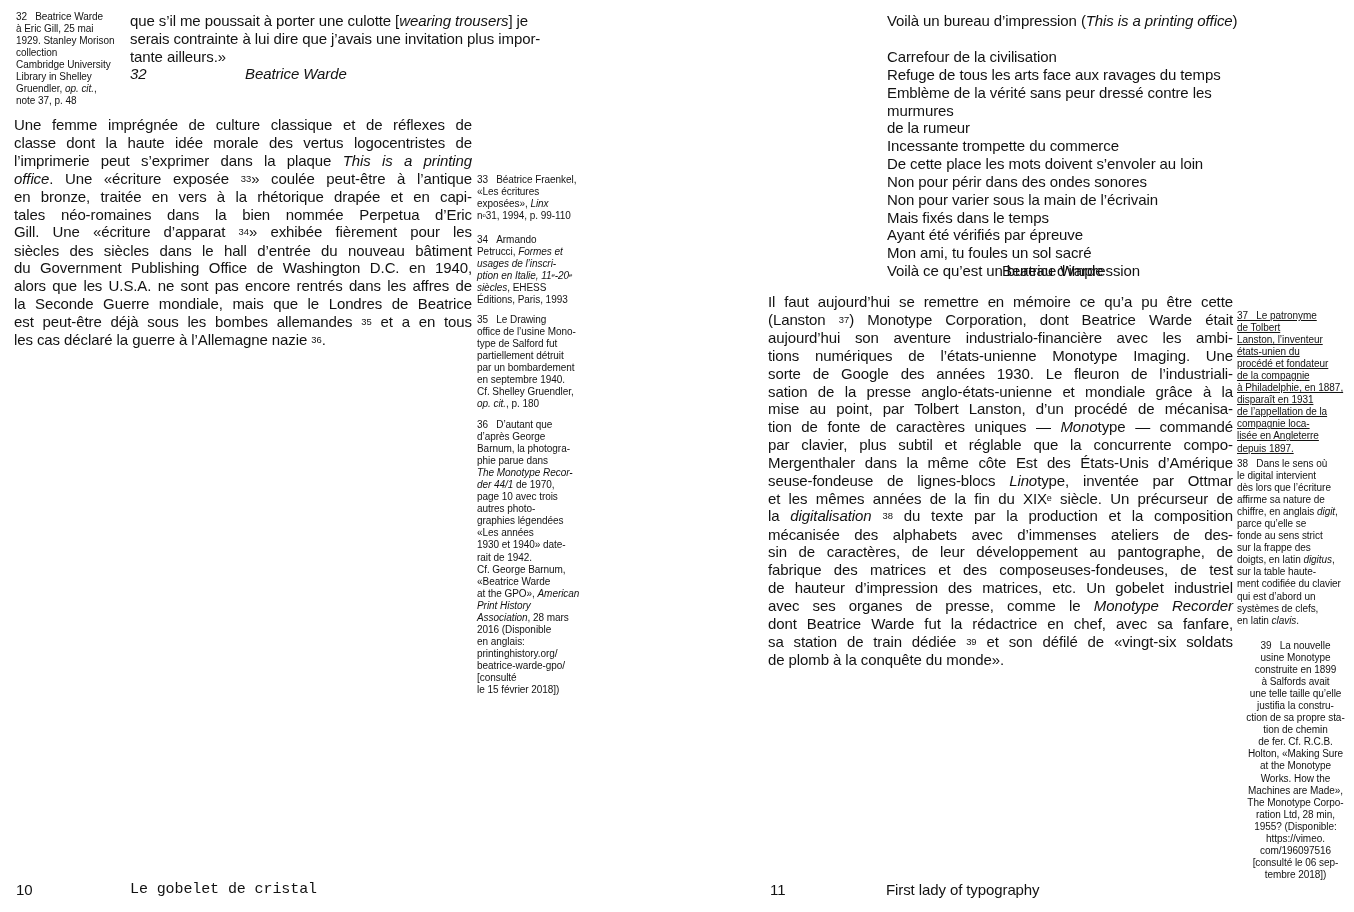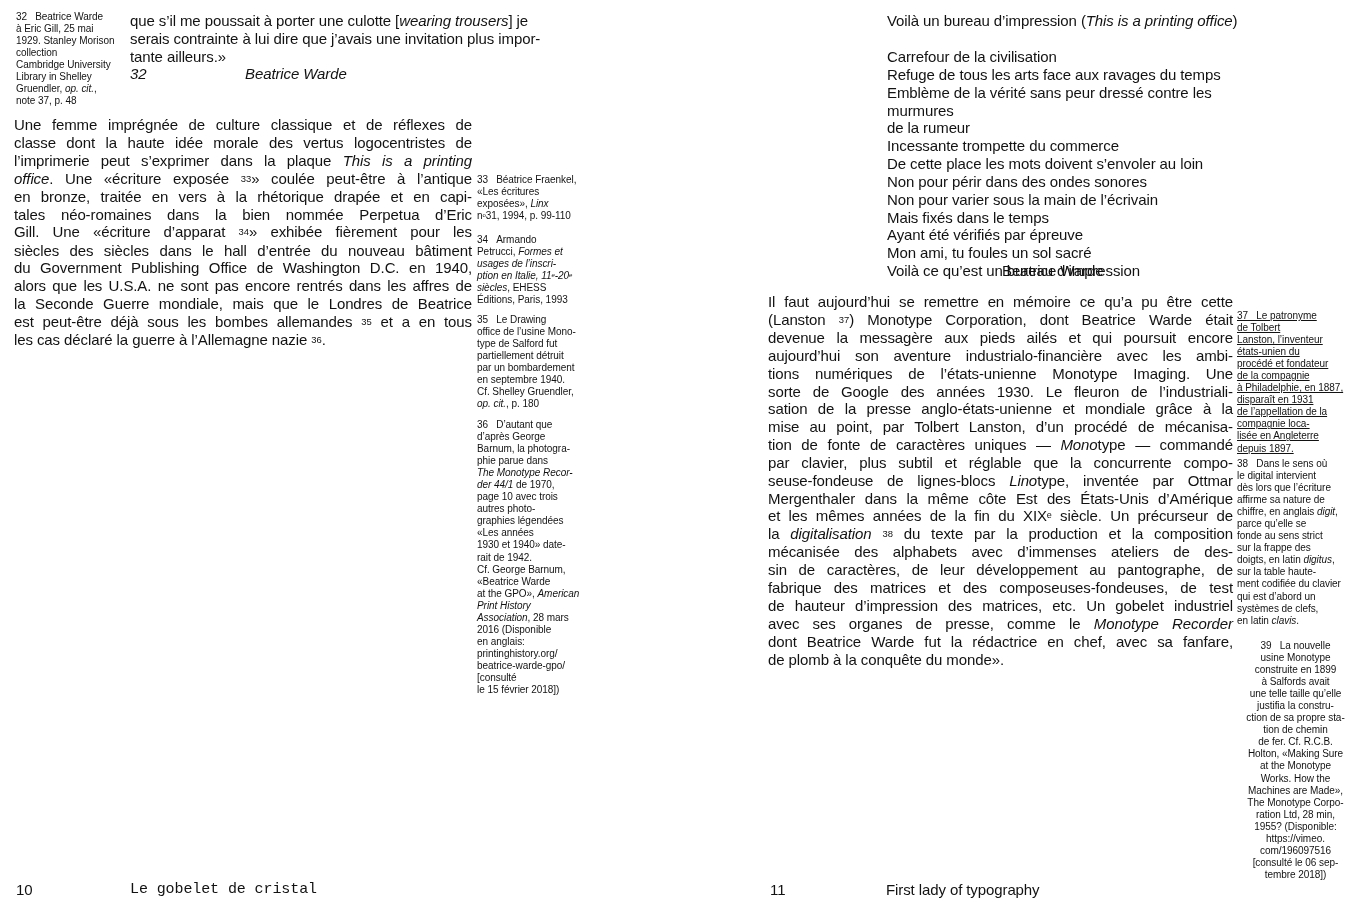--- a/index.html
+++ b/index.html
@@ -142,38 +142,38 @@
         <div class="tline">Ayant été vérifiés par épreuve</div>
         <div class="tline">Mon ami, tu foules un sol sacré</div>
         <div class="tline">Voilà ce qu’est un bureau d’impression</div>
       </div>
 
     <div class="abs bt nowrap" style="left:1002px; top:262px;">Beatrice Warde</div>
 
     <div class="abs bt jblock" style="left:768px; top:293px; width:465px;">
         <div class="tline">Il faut aujourd’hui se remettre en mémoire ce qu’a pu être cette</div>
         <div class="tline">(Lanston&nbsp;<span class="fn">37</span>) Monotype Corporation, dont Beatrice Warde était</div>
-        <div class="tline">devenue la messagère aux pieds ailés et qui poursuit encore</div>
         <div class="tline">aujourd’hui son aventure industrialo-financière avec les ambi-</div>
         <div class="tline">tions numériques de l’états-unienne Monotype Imaging. Une</div>
         <div class="tline">sorte de Google des années 1930. Le fleuron de l’industriali-</div>
         <div class="tline">sation de la presse anglo-états-unienne et mondiale grâce à la</div>
         <div class="tline">mise au point, par Tolbert Lanston, d’un procédé de mécanisa-</div>
         <div class="tline">tion de fonte de caractères uniques — <i>Mono</i>type — commandé</div>
         <div class="tline">par clavier, plus subtil et réglable que la concurrente compo-</div>
+        <div class="tline">Mergenthaler dans la même côte Est des États-Unis d’Amérique</div>
         <div class="tline">seuse-fondeuse de lignes-blocs <i>Lino</i>type, inventée par Ottmar</div>
-        <div class="tline">Mergenthaler dans la même côte Est des États-Unis d’Amérique</div>
         <div class="tline">et les mêmes années de la fin du XIX<sup>e</sup> siècle. Un précurseur de</div>
         <div class="tline">la <i>digitalisation</i>&nbsp;<span class="fn">38</span> du texte par la production et la composition</div>
         <div class="tline">mécanisée des alphabets avec d’immenses ateliers de des-</div>
         <div class="tline">sin de caractères, de leur développement au pantographe, de</div>
         <div class="tline">fabrique des matrices et des composeuses-fondeuses, de test</div>
         <div class="tline">de hauteur d’impression des matrices, etc. Un gobelet industriel</div>
         <div class="tline">avec ses organes de presse, comme le <i>Monotype Recorder</i></div>
         <div class="tline">dont Beatrice Warde fut la rédactrice en chef, avec sa fanfare,</div>
+        <div class="tline">sa station de train dédiée&nbsp;<span class="fn">39</span> et son défilé de «vingt-six soldats</div>
         <div class="tline">de plomb à la conquête du monde».</div>
       </div>
 
     <div class="abs note" style="left:1237px; top:310px; width:117px;text-decoration:underline;">37&nbsp;&nbsp;&nbsp;Le patronyme
 de Tolbert
 Lanston, l’inventeur
 états-unien du
 procédé et fondateur
 de la compagnie
 à Philadelphie, en 1887,

